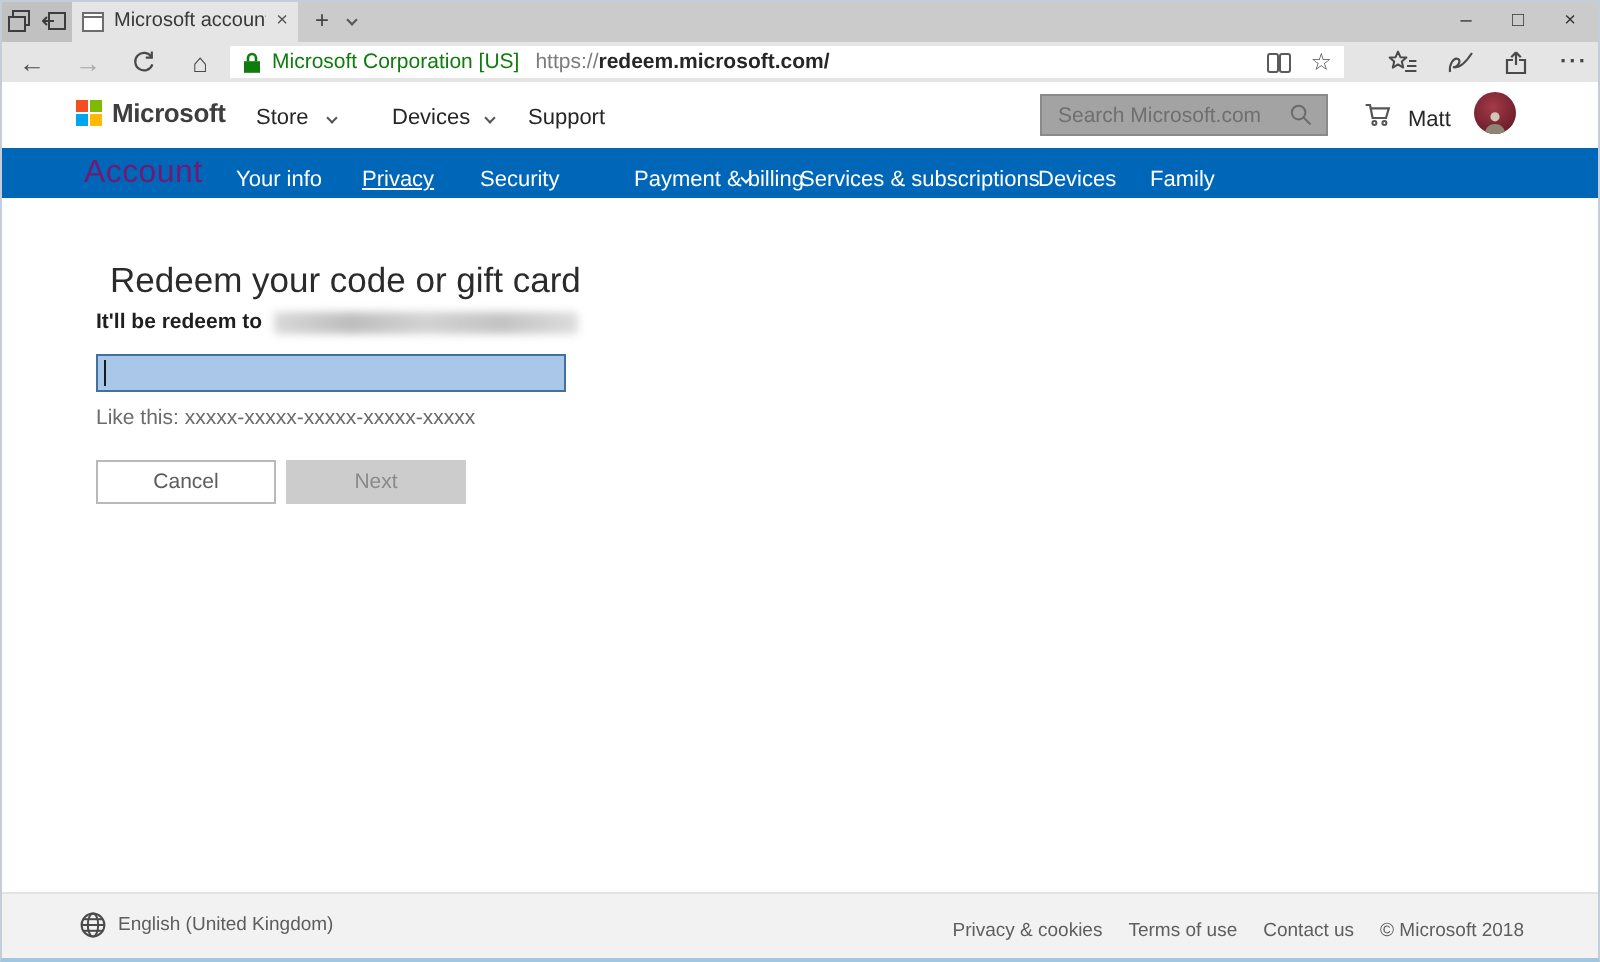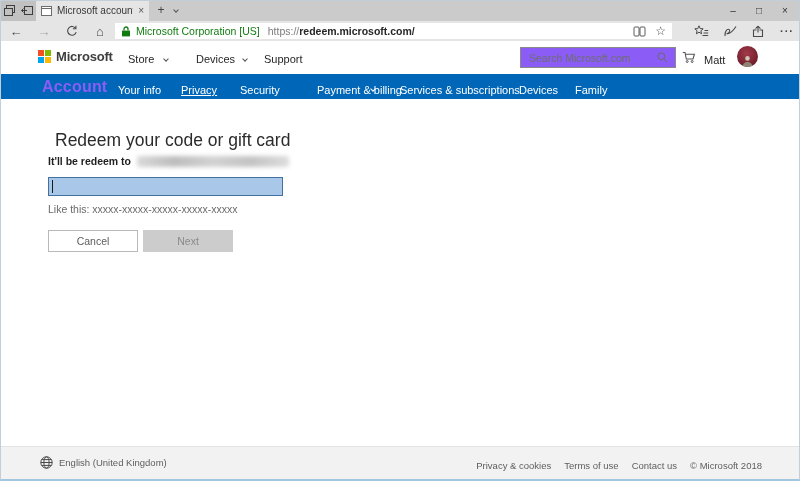--- a/index.html
+++ b/index.html
@@ -42,33 +42,33 @@
 
   
   .msheader { position:absolute; top:41px; left:0; right:0; height:33px; background:#fff; }
   .mslogo { position:absolute; left:38px; top:49px; display:flex; align-items:center; gap:5px; }
   .logo-grid { display:grid; grid-template-columns:6px 6px; grid-template-rows:6px 6px; gap:1px; }
   .logo-text { font-size:13px; font-weight:bold; color:#3e3e3e; letter-spacing:-0.2px; }
   .hnav { position:absolute; top:53px; font-size:11px; color:#262626; white-space:nowrap; }
   .chev { display:inline-block; width:4px; height:4px; border-right:1px solid currentColor;
     border-bottom:1px solid currentColor; transform:rotate(45deg); }
   .chev-abs { position:absolute; color:#555; }
-  .searchbox { position:absolute; left:520px; top:47px; width:156px; height:21px;
-    border:1px solid #8a8a8a; background:#8b5cf6; display:flex; align-items:center; }
+  .searchbox { position:absolute; left:520px; top:47px; width:144px; height:21px;
+    border:1px solid #8a8a8a; background:#a3a3a3; display:flex; align-items:center; }
   .searchbox input { border:none; outline:none; flex:1; font-size:10.5px; padding:0 4px 0 8px;
     font-family:"Liberation Sans",sans-serif; color:#262626; min-width:0; background:transparent; }
   .searchbox input::placeholder { color:#6f6f6f; }
   .user-name { position:absolute; left:704px; top:54px; font-size:11px; color:#262626; }
   .avatar { position:absolute; left:737px; top:46px; width:21px; height:21px; border-radius:50%;
     background:radial-gradient(circle at 45% 35%, #a33a49, #6e1d2a 75%); overflow:hidden;
     display:flex; align-items:flex-end; justify-content:center; }
 
   
   .accnav { position:absolute; top:74px; left:0; right:0; height:25px; background:#0067b8; color:#fff; }
-  .acc-brand { position:absolute; left:42px; top:78px; font-size:16px; font-weight:bold; color:#8b5cf6; letter-spacing:0.2px; }
+  .acc-brand { position:absolute; left:42px; top:78px; font-size:16px; font-weight:normal; color:#701a75; letter-spacing:0.2px; }
   .acc-item { position:absolute; top:84px; font-size:11px; color:#fff; white-space:nowrap; }
 
   
   .heading { position:absolute; left:55px; top:130px; font-size:17.5px; color:#2b2b2b; font-weight:normal; }
   .added-row { position:absolute; left:48px; top:155px; display:flex; align-items:center; }
   .added-label { font-size:10.5px; font-weight:bold; color:#1f1f1f; }
   .blur-blob { width:152px; height:11px; margin-left:6px; border-radius:2px;
     background:linear-gradient(90deg,#d9d9d9,#bdbdbd,#d2d2d2,#c3c3c3,#dddddd); filter:blur(2px); }
   .code-input { position:absolute; left:48px; top:177px; width:235px; height:19px;
     background:#a9c8e9; border:1px solid #41719c; font-size:11px; padding:0 4px;

